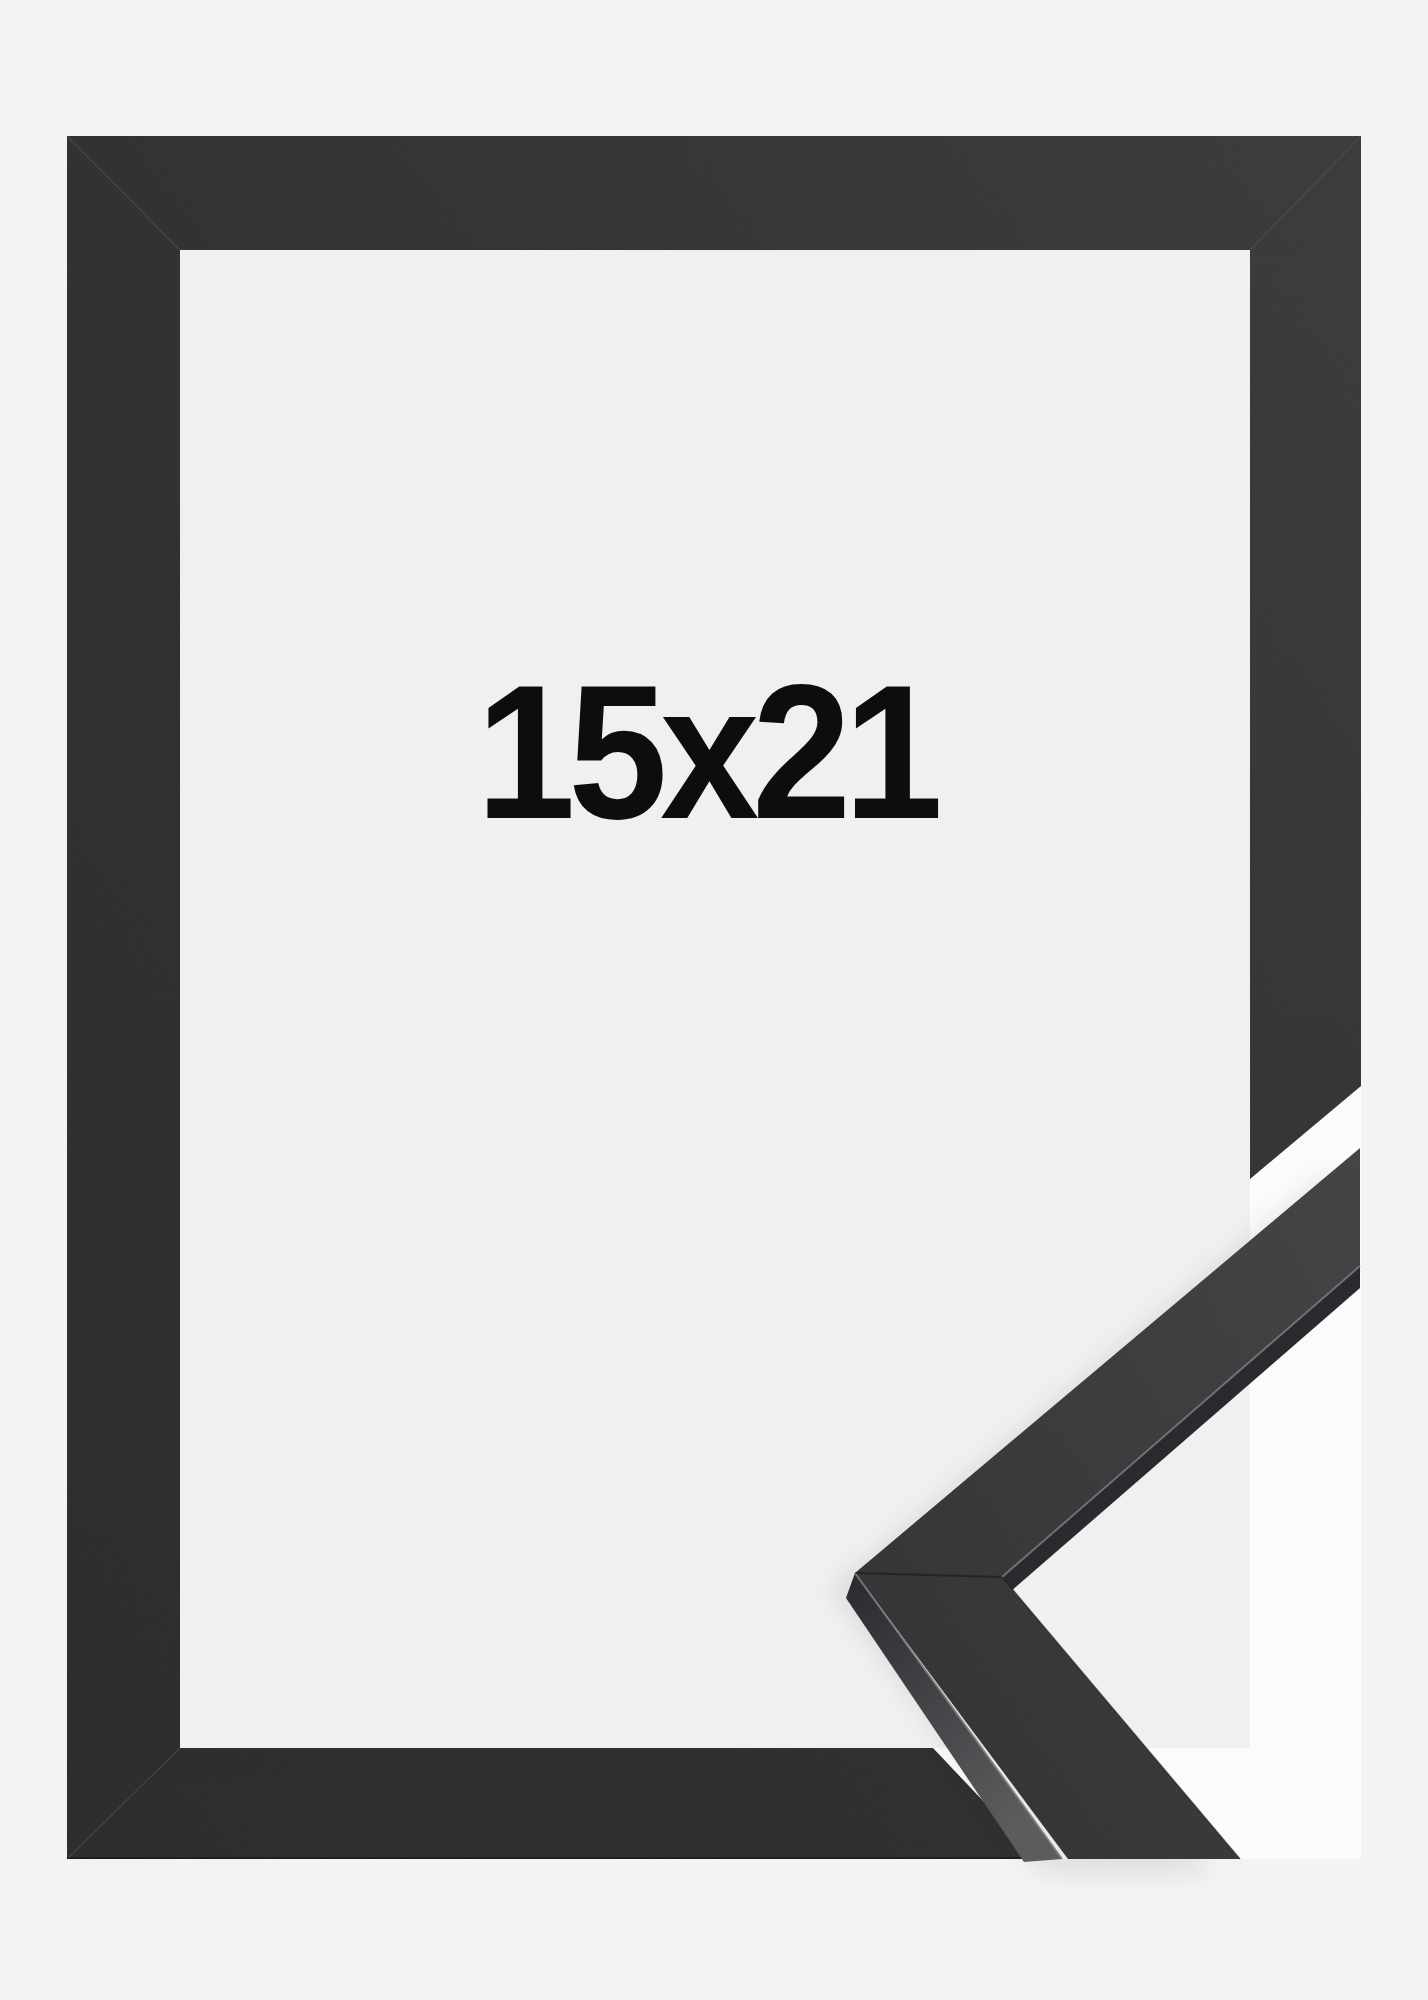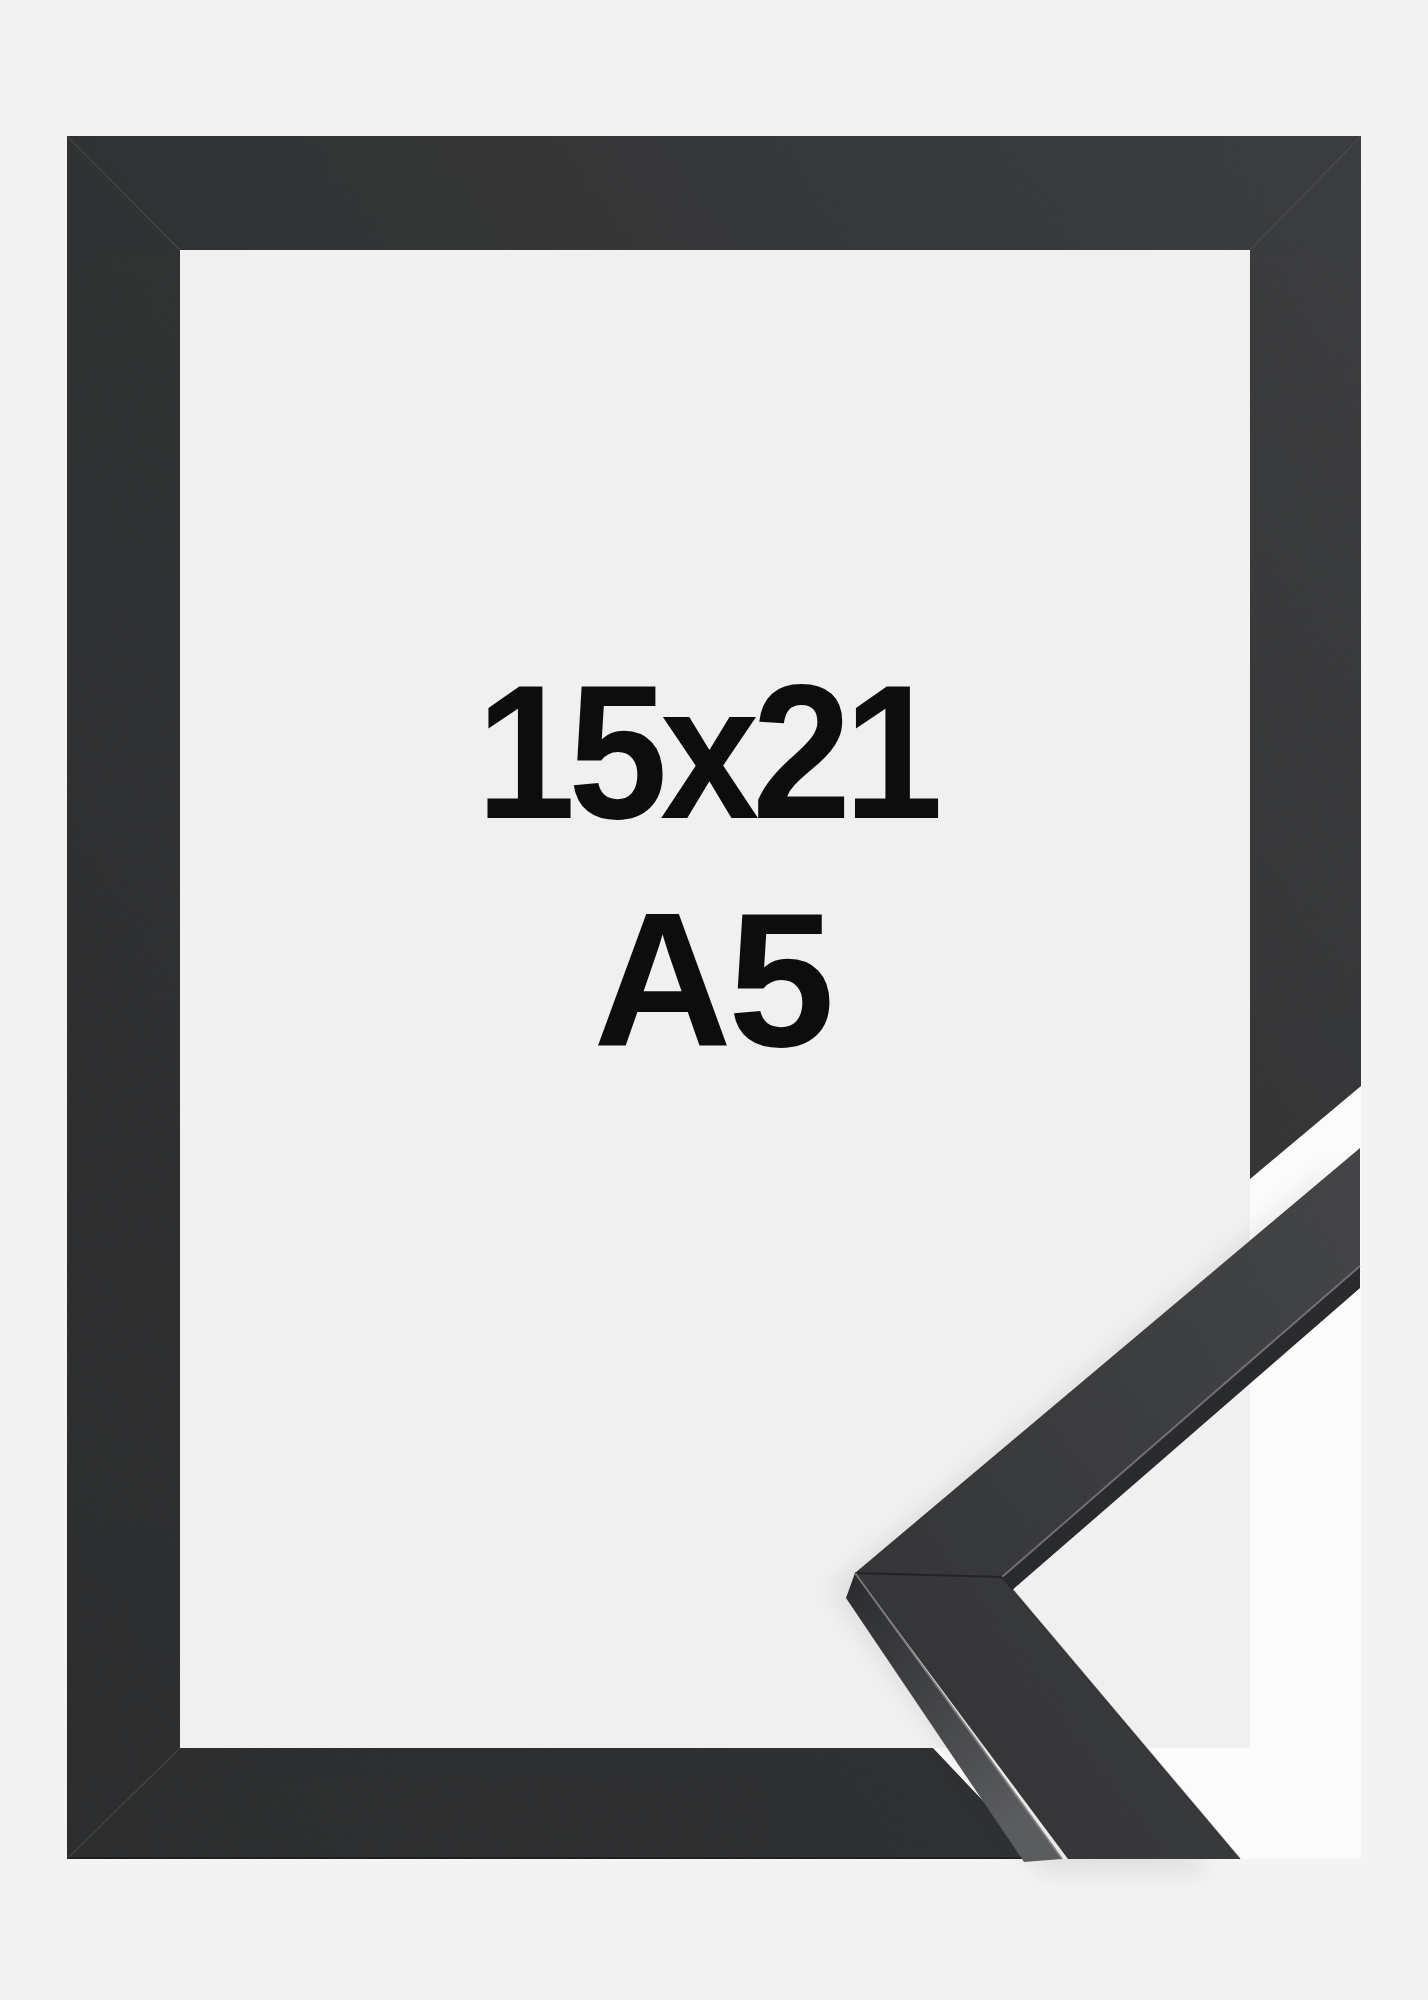--- a/index.html
+++ b/index.html
@@ -113,14 +113,13 @@
 
       <line x1="855" y1="1573" x2="1002" y2="1577" stroke="#191a1b" stroke-opacity="0.65" stroke-width="2"></line>
 
       <line x1="855" y1="1573" x2="1062" y2="1859" stroke="var(--edge-highlight, #7a7b7c)" stroke-opacity="0.9" stroke-width="2"></line>
       <line x1="1002" y1="1577" x2="1360" y2="1266" stroke="var(--edge-highlight, #7a7b7c)" stroke-opacity="0.8" stroke-width="2"></line>
       <line x1="1002" y1="1577" x2="1240" y2="1859" stroke="#1d1e1f" stroke-opacity="0.6" stroke-width="1.5"></line>
     </g>
   </svg>
 
   <div class="label size-label">15x21</div>
-  <div class="label format-label">A5</div>
 </div>
 
 </body></html>

